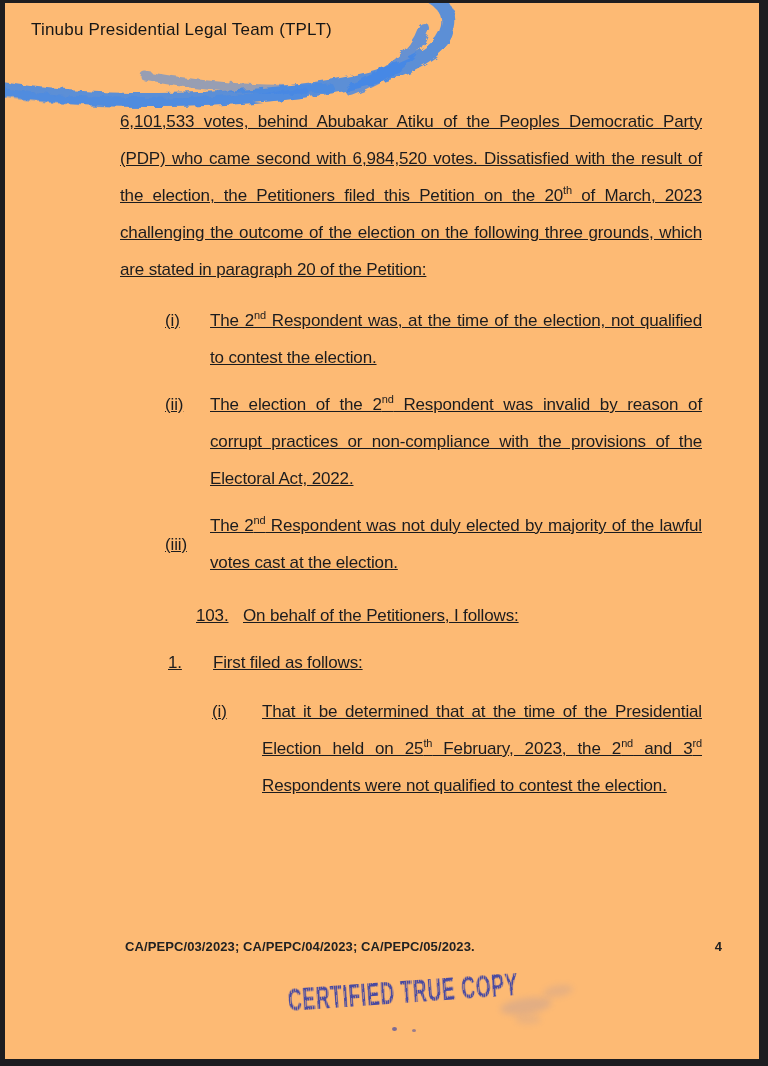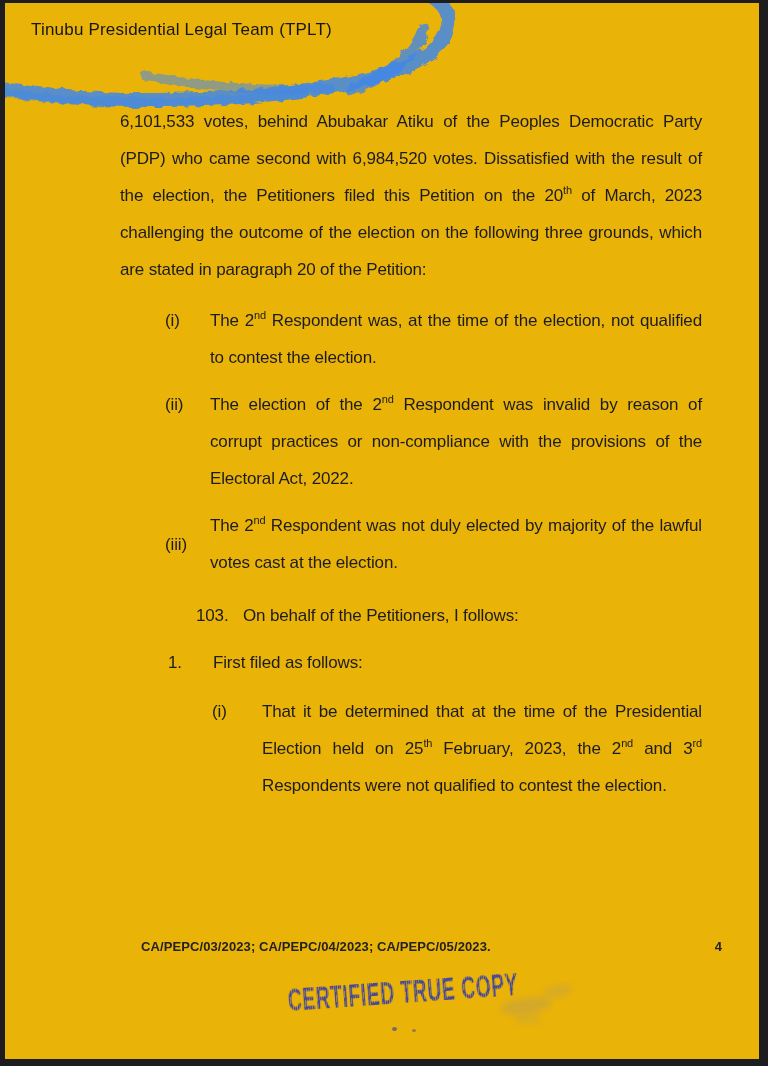--- a/index.html
+++ b/index.html
@@ -3,60 +3,60 @@
 <meta charset="utf-8">
 <style>
   html,body{margin:0;padding:0;}
   body{
     width:768px;height:1066px;position:relative;overflow:hidden;
     background:#2a2a2c;
     font-family:"Liberation Sans","DejaVu Sans",sans-serif;
   }
   .page{
     position:absolute;left:5px;top:3px;right:9px;bottom:7px;
-    background:#eab308;
+    background:#fdba74;
     color:#1c1c1e;
   }
   
   .edge{position:absolute;background:#1d1d20;z-index:5;}
   .edge-left{left:0;top:0;bottom:0;width:5px;}
   .edge-right{right:0;top:0;bottom:0;width:9px;}
   .edge-top{left:0;top:0;right:0;height:3px;}
   .edge-bottom{left:0;bottom:0;right:0;height:7px;}
 
   .header-title{
     position:absolute;left:26px;top:17px;
     font-size:17px;color:#161616;letter-spacing:.2px;z-index:2;
   }
   .annotation-svg{position:absolute;left:0;top:0;z-index:3;pointer-events:none;}
 
   .content{
     position:absolute;left:115px;top:100px;width:582px;
     font-size:17px;line-height:37px;letter-spacing:-.15px;
-    text-align:justify;z-index:1;
+    text-align:justify;z-index:1;text-decoration:underline;
   }
   .content p{margin:0;}
   sup{font-size:11px;line-height:0;}
   .para-intro{margin-bottom:14px !important;}
   .li{display:flex;}
   .li .marker{flex:none;text-align:left;}
   .li .txt{flex:1;text-align:justify;}
   .li-ground{margin-left:45px;margin-bottom:10px;}
   .li-ground .marker{width:45px;}
   .li-ground-last{margin-bottom:16px;align-items:center;}
   .para-based{margin-bottom:12px !important;}
   .li-103{margin-left:76px;margin-bottom:10px;}
   .li-103 .marker{width:47px;}
   .li-1{margin-left:48px;margin-bottom:12px;}
   .li-1 .marker{width:45px;}
   .li-relief{margin-left:92px;}
   .li-relief .marker{width:50px;}
 
   .footer-case{
-    position:absolute;left:136px;top:936px;
+    position:absolute;left:120px;top:936px;
     font-size:13px;font-weight:600;letter-spacing:.1px;color:#222;z-index:2;
   }
   .footer-page{
     position:absolute;right:37px;top:936px;
     font-size:13px;font-weight:600;color:#222;z-index:2;
   }
 
   .stamp{
     position:absolute;left:283px;top:980px;z-index:4;
     font-size:31px;font-weight:700;white-space:nowrap;

